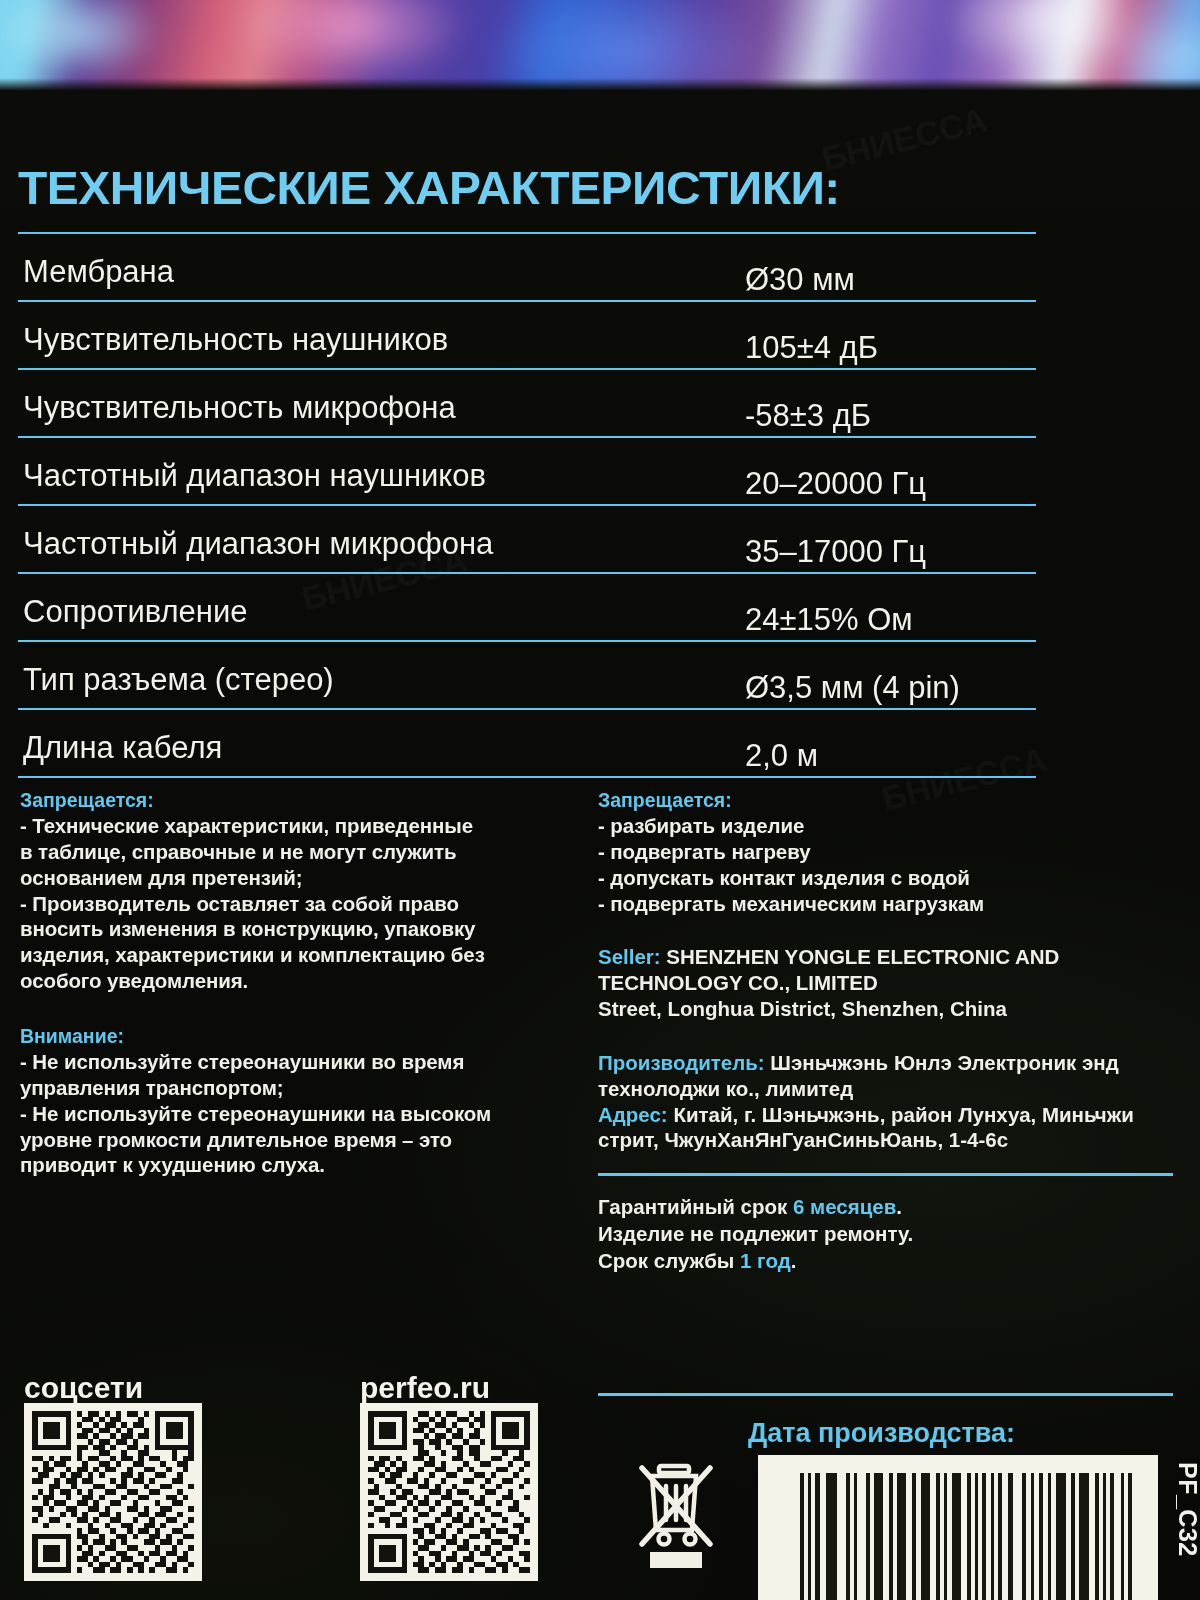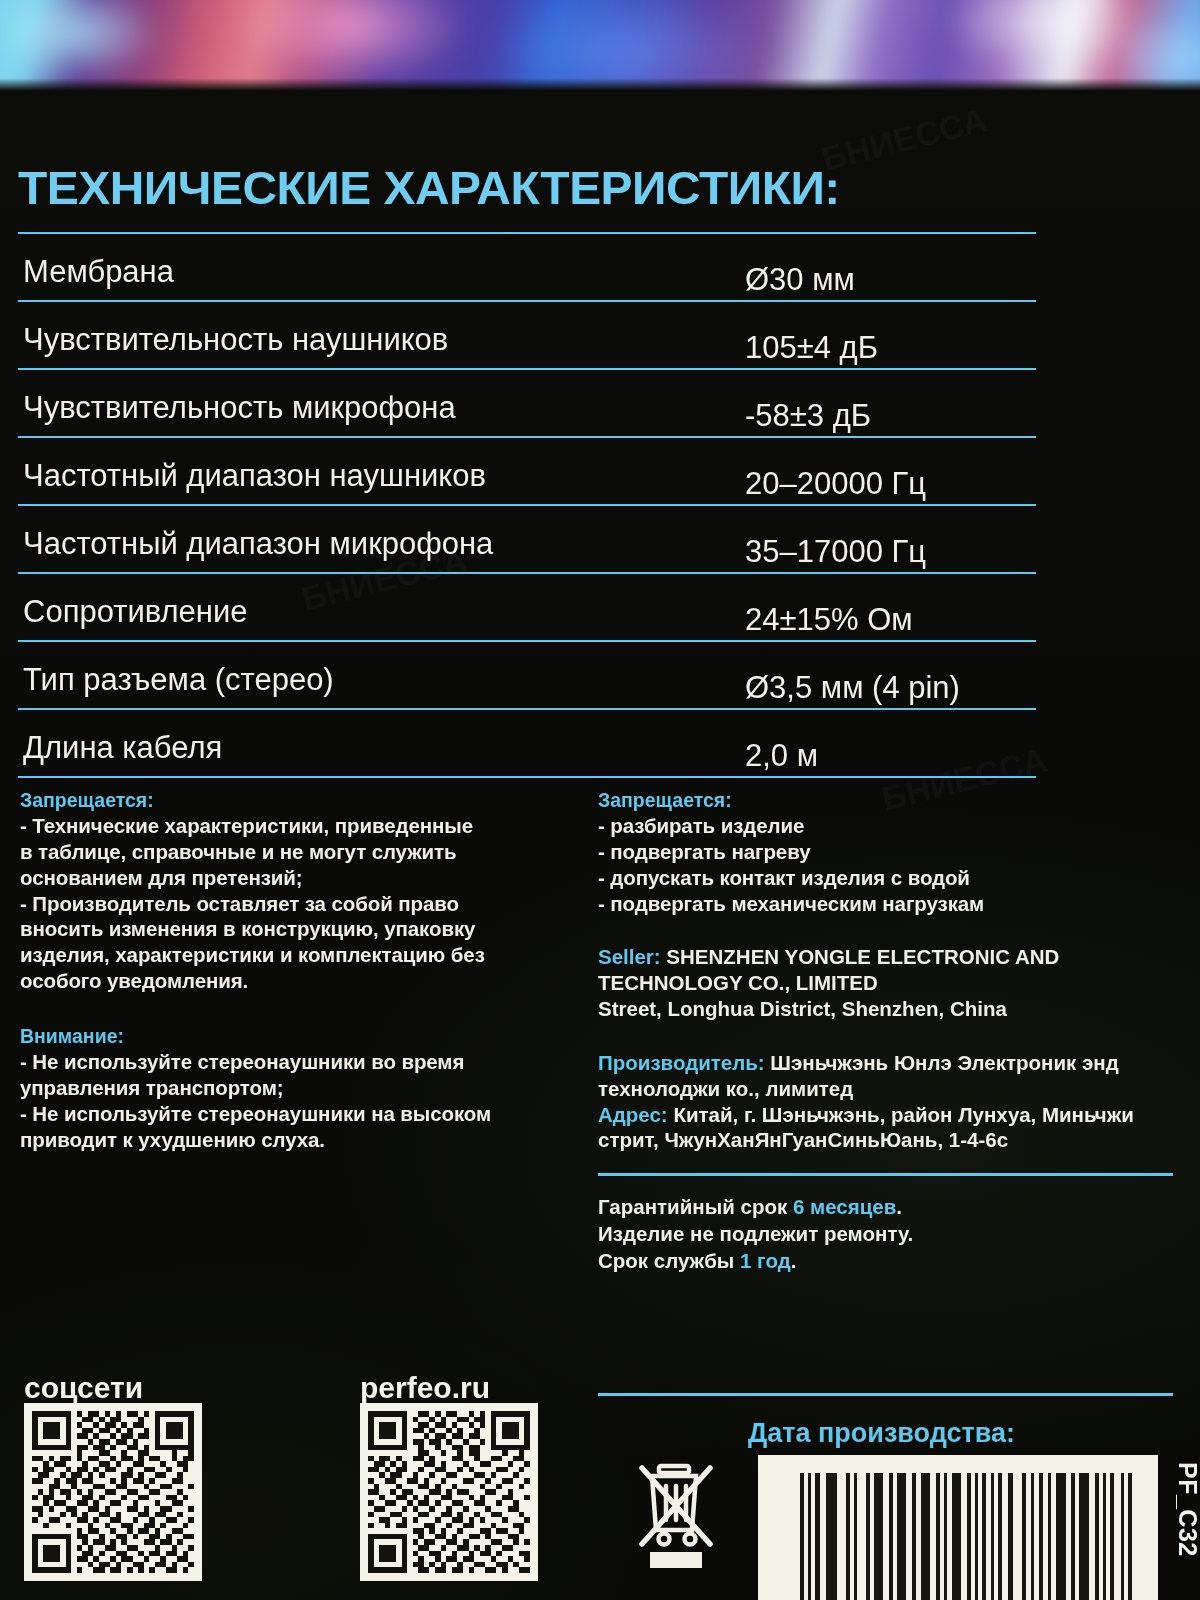--- a/index.html
+++ b/index.html
@@ -241,20 +241,21 @@
         <span class="ln">особого уведомления.</span>
       </div>
 
       <div class="gap-a"></div>
 
       <div class="blk-head">Внимание:</div>
       <div class="blk-body">
         <span class="ln">- Не используйте стереонаушники во время</span>
         <span class="ln">управления транспортом;</span>
         <span class="ln">- Не используйте стереонаушники на высоком</span>
+        <span class="ln">уровне громкости длительное время – это</span>
         <span class="ln">приводит к ухудшению слуха.</span>
       </div>
     </div>
 
     <div class="col-right">
       <div class="blk-head">Запрещается:</div>
       <div class="blk-body">
         <span class="ln">- разбирать изделие</span>
         <span class="ln">- подвергать нагреву</span>
         <span class="ln">- допускать контакт изделия с водой</span>

